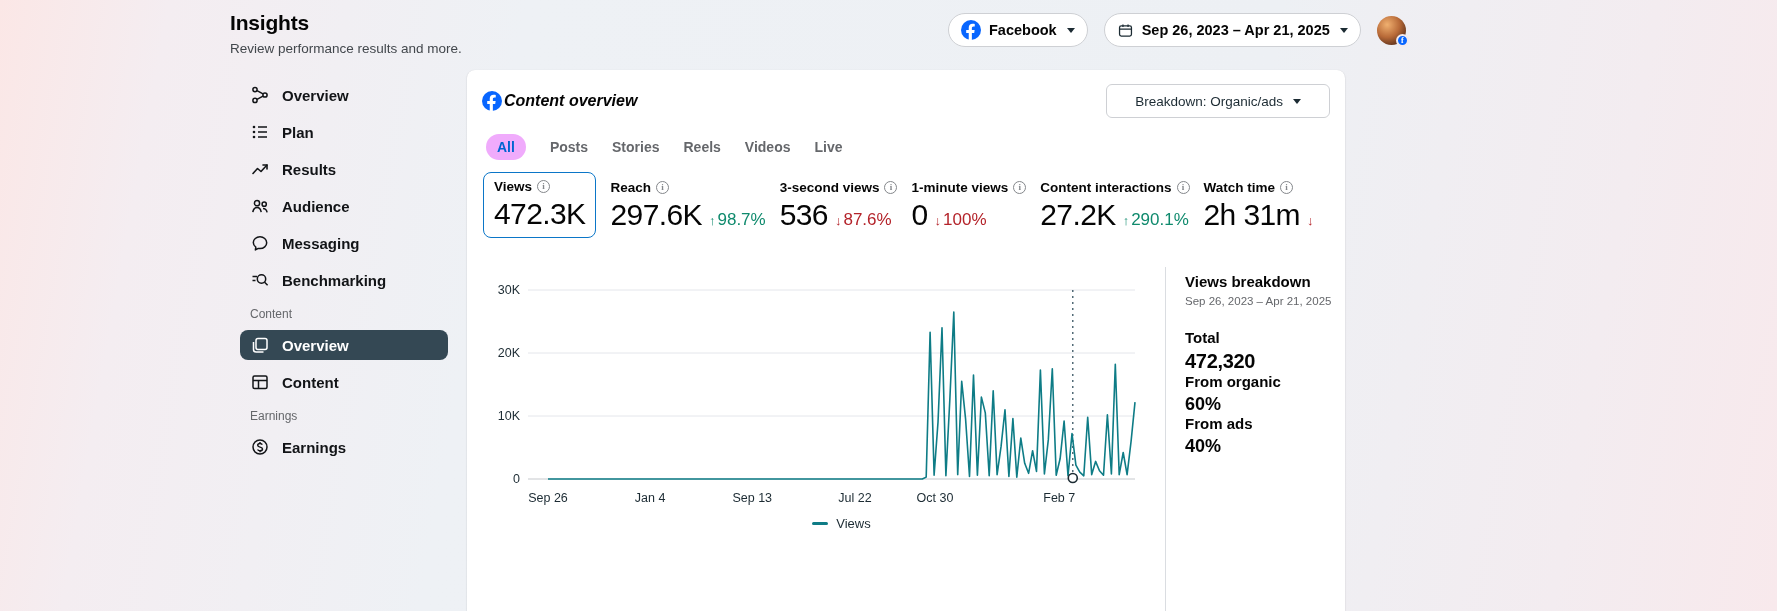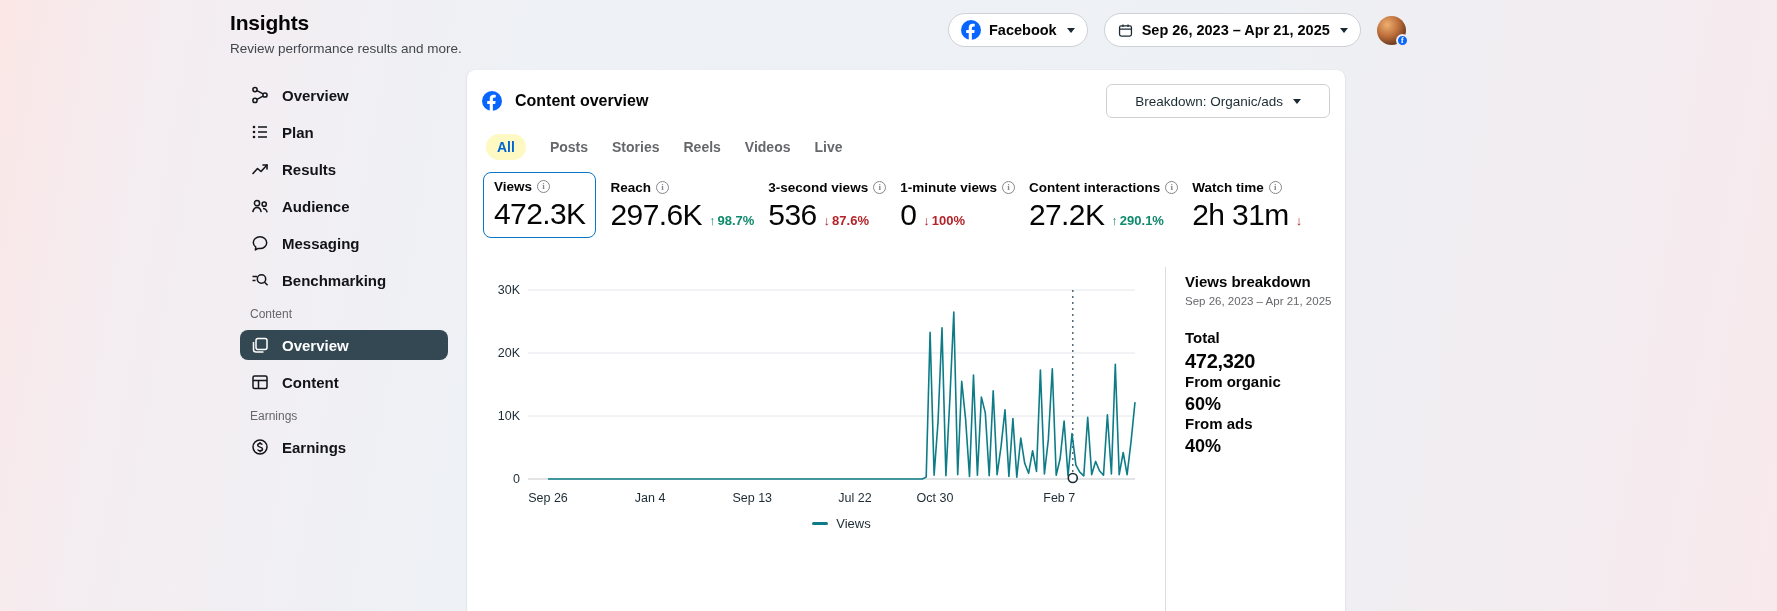--- a/index.html
+++ b/index.html
@@ -27,36 +27,36 @@
   .avatar .badge { position:absolute; right:-3px; bottom:-2px; width:13px; height:13px; border-radius:50%; background:#0866ff; border:2px solid #f3eaec; display:flex; align-items:center; justify-content:center; color:#fff; font-size:8px; font-weight:700; font-family:"Liberation Serif",serif; }
   
   .sidebar { position:absolute; left:240px; top:80px; width:208px; }
   .side-item { display:flex; align-items:center; gap:12px; height:30px; margin-bottom:7px; padding:0 10px; border-radius:8px; font-size:15px; font-weight:700; color:#121417; cursor:pointer; }
   .side-item svg { flex:0 0 auto; }
   .side-item.selected { background:#344854; color:#fff; }
   .section-label { font-size:12px; color:#65676b; font-weight:400; margin:12px 0 9px 10px; }
   
   .card { position:absolute; left:467px; top:70px; width:878px; height:560px; background:#fff; border-radius:8px; box-shadow:0 1px 2px rgba(0,0,0,.14), 0 0 1px rgba(0,0,0,.1); overflow:hidden; }
   .card-header { display:flex; align-items:center; padding:14px 15px 0 15px; }
-  .card-title-group { display:flex; align-items:center; gap:13px; }
+  .card-title-group { display:flex; align-items:center; gap:2px;font-style:italic; }
   .card-title { font-size:16px; font-weight:700; }
   .breakdown-btn { margin-left:auto; display:flex; align-items:center; gap:8px; height:34px; border:1px solid #ced0d4; border-radius:6px; background:#fff; padding:0 28px; font-size:13.5px; font-weight:500; color:#1c2b33; cursor:pointer; }
   .tabs { display:flex; align-items:center; gap:24px; padding:0 19px; margin-top:16px; }
   .tab { font-size:14px; font-weight:700; color:#65676b; cursor:pointer; padding:5px 0; }
-  .tab.active { color:#0064d1; background:#fef9c3; border-radius:13px; padding:5px 11px; }
+  .tab.active { color:#0064d1; background:#f0abfc; border-radius:13px; padding:5px 11px; }
   
   .metrics { display:flex; align-items:flex-start; gap:14px; padding:0 16px; margin-top:12px; }
   .metric { padding:8px 0; cursor:pointer; white-space:nowrap; }
   .metric.selected { padding:6px 10px; border:1.5px solid #0b76c8; border-radius:8px; }
   .metric-label { display:flex; align-items:center; gap:5px; font-size:13.5px; font-weight:700; color:#050505; }
   .info-icon { width:13px; height:13px; border:1.3px solid #84878b; border-radius:50%; color:#84878b; display:inline-flex; align-items:center; justify-content:center; cursor:pointer; flex:0 0 auto; }
   .info-icon::after { content:"i"; font-size:9px; font-weight:700; font-family:"Liberation Serif",serif; line-height:1; }
   .metric-value-row { display:flex; align-items:baseline; gap:7px; margin-top:3px; }
   .metric-value { font-size:30px; font-weight:400; letter-spacing:-0.6px; color:#050505; }
-  .delta { font-size:13px; font-weight:700; display:inline-flex; align-items:baseline; gap:2px; }
+  .delta { font-size:17px; font-weight:400; display:inline-flex; align-items:baseline; gap:2px; }
   .delta.up { color:#0f8a6d; }
   .delta.down { color:#b4232a; }
   .delta .arrow { font-size:13px; }
   .delta.up .arrow::after { content:"↑"; }
   .delta.down .arrow::after { content:"↓"; }
   
   .chart-area { position:absolute; left:81px; top:220px; width:587px; height:189px; }
   #views-chart { position:absolute; left:0; top:0; overflow:visible; }
   .y-tick { position:absolute; right:calc(100% + 28px); transform:translateY(-50%); font-size:12.5px; color:#1c2b33; white-space:nowrap; }
   .x-tick { position:absolute; top:201px; transform:translateX(-50%); font-size:12.5px; color:#1c2b33; white-space:nowrap; }

